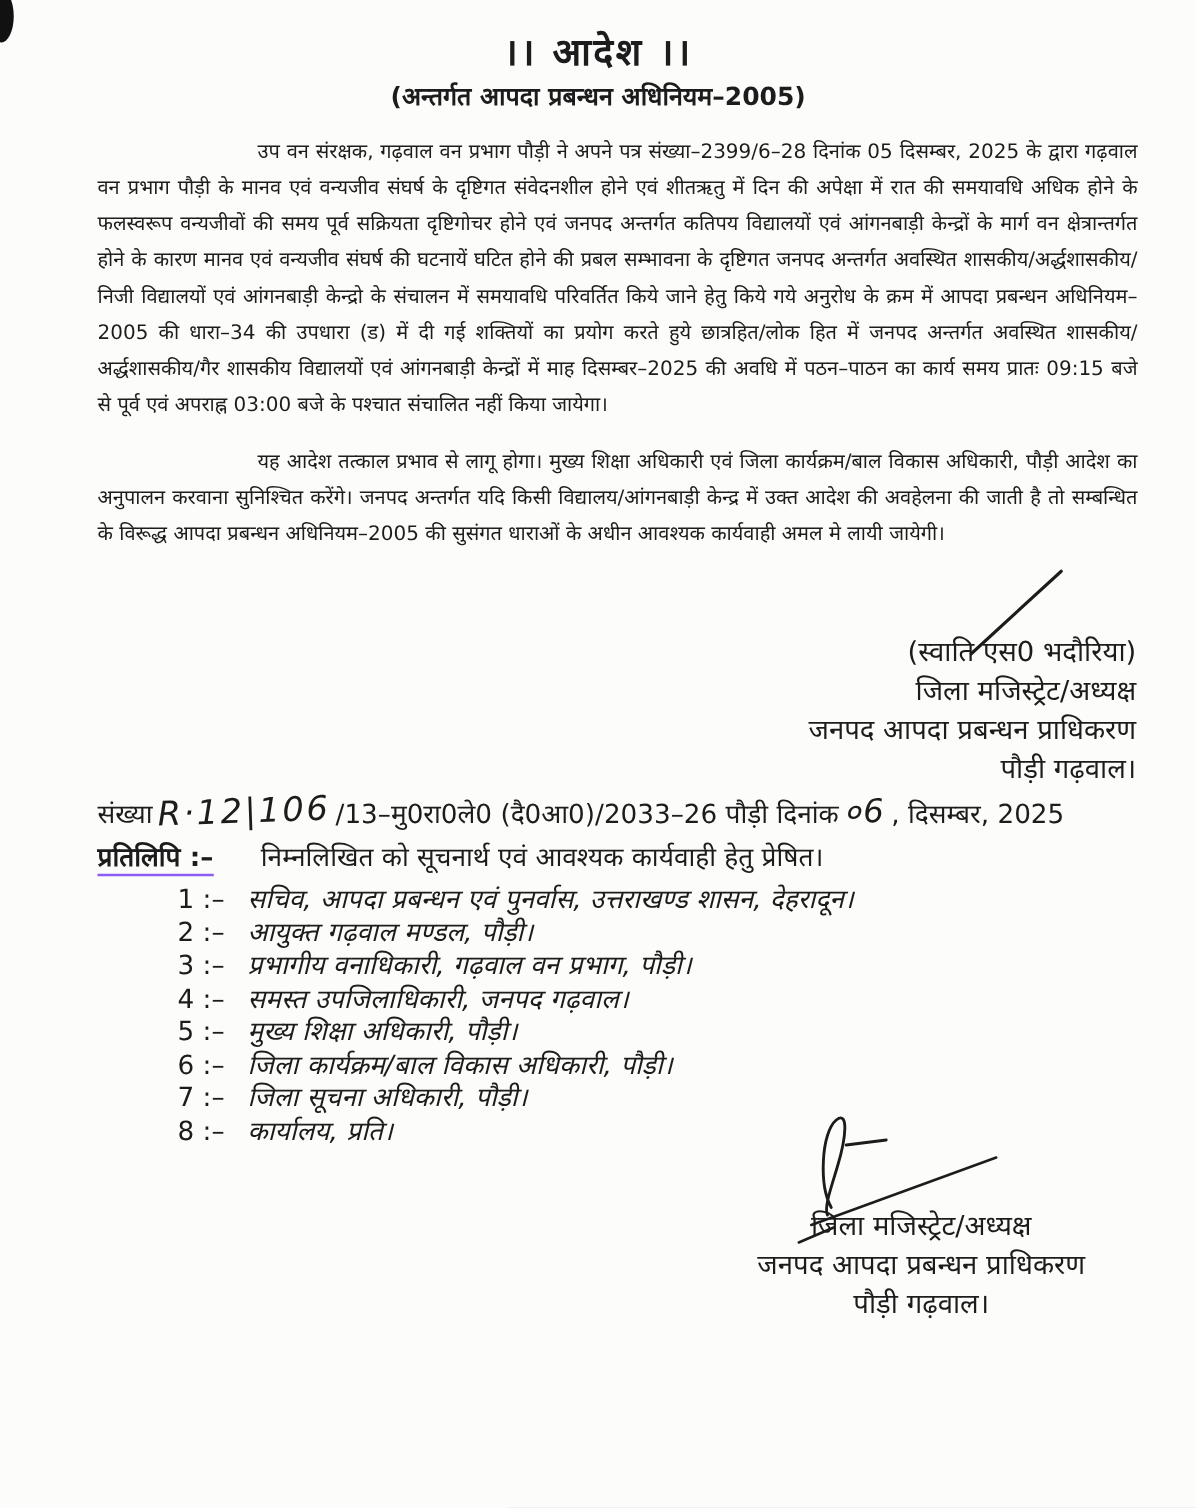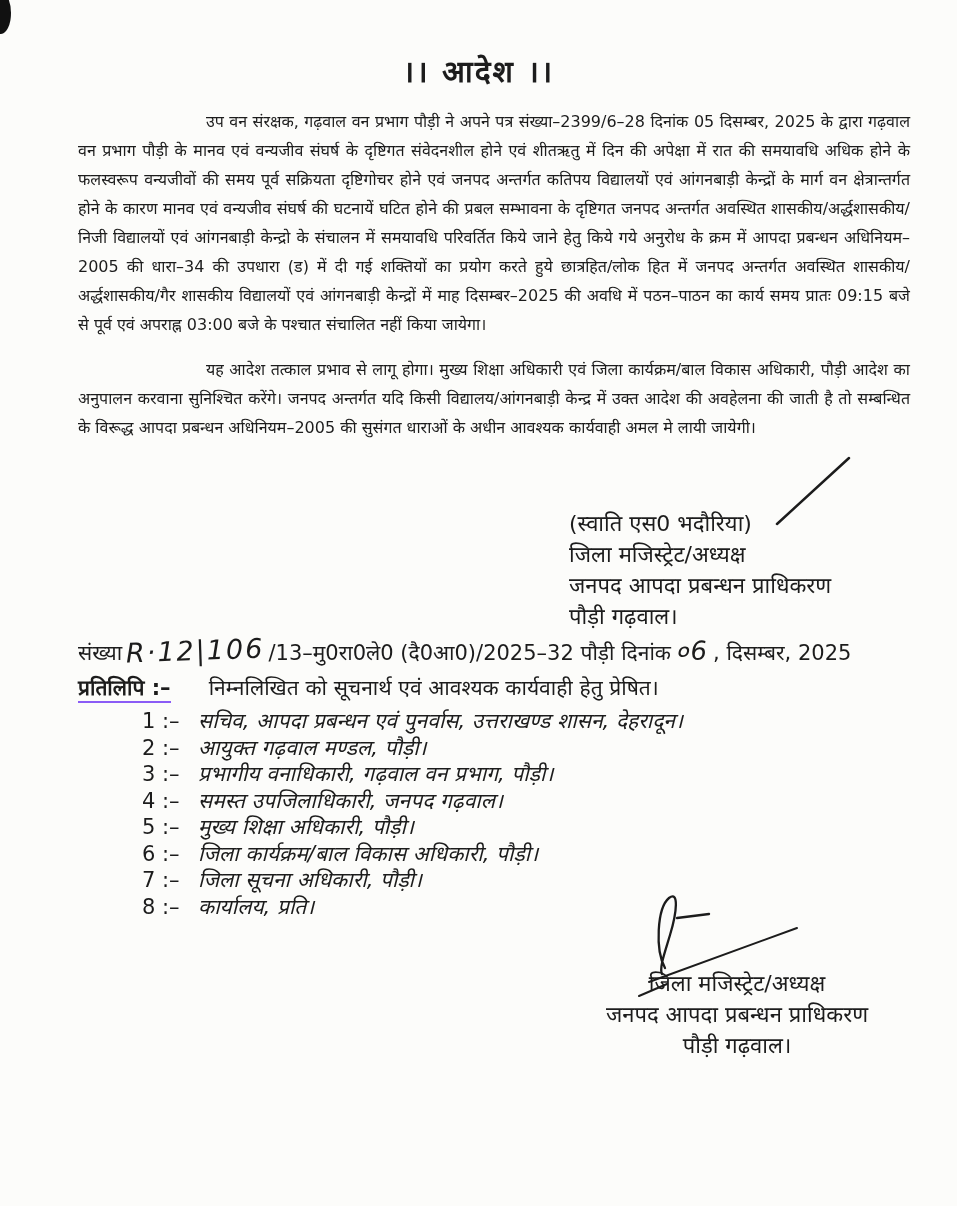--- a/index.html
+++ b/index.html
@@ -11,37 +11,37 @@
     color:#1c1c1c;
     font-family:"DejaVu Sans", sans-serif;
     overflow:hidden;
     box-sizing:border-box;
   }
   .scan-mark{
     position:absolute;left:-9px;top:-8px;
     width:20px;height:42px;
     background:#111;border-radius:50%;
   }
-  .titleblock{ text-align:center; padding-top:50px; }
+  .titleblock{ text-align:center; padding-top:20px; }
   .doc-title{ font-size:30px; font-weight:700; letter-spacing:2px; }
   .doc-subtitle{ font-size:20px; font-weight:700; margin-top:2px; }
 
   .bodytext{
     margin:14px 47px 0 78px;
     font-size:16px; line-height:29px;
     text-align:justify;
   }
   .para1{ text-indent:128px; margin-top:16px; }
   .para2{ text-indent:128px; margin-top:16px; }
 
   .sig-block{
     position:relative;
     width:340px;
     margin:66px 48px 0 auto;
-    text-align:left;
+    text-align:right;
     font-size:22px; line-height:31px;
   }
   .sig-slash{ position:absolute; top:-52px; left:130px; }
 
   .office-header{
     text-align:center; font-weight:700;
     font-size:21.5px; margin-top:20px;
   }
   .number-line{
     margin:4px 40px 0 78px;
@@ -83,39 +83,40 @@
 </style>
 </head>
 <body>
 
 <div class="page">
 
   <div class="scan-mark"></div>
 
   <div class="titleblock">
     <div class="doc-title">।।   आदेश    ।।</div>
+    <div class="doc-subtitle">(अन्तर्गत आपदा प्रबन्धन अधिनियम–2005)</div>
   </div>
 
   <div class="bodytext para1">उप वन संरक्षक, गढ़वाल वन प्रभाग पौड़ी ने अपने पत्र संख्या–2399/6–28 दिनांक 05 दिसम्बर, 2025 के द्वारा गढ़वाल वन प्रभाग पौड़ी के मानव एवं वन्यजीव संघर्ष के दृष्टिगत संवेदनशील होने एवं शीतऋतु में दिन की अपेक्षा में रात की समयावधि अधिक होने के फलस्वरूप वन्यजीवों की समय पूर्व सक्रियता दृष्टिगोचर होने एवं जनपद अन्तर्गत कतिपय विद्यालयों एवं आंगनबाड़ी केन्द्रों के मार्ग वन क्षेत्रान्तर्गत होने के कारण मानव एवं वन्यजीव संघर्ष की घटनायें घटित होने की प्रबल सम्भावना के दृष्टिगत जनपद अन्तर्गत अवस्थित शासकीय/अर्द्धशासकीय/निजी विद्यालयों एवं आंगनबाड़ी केन्द्रो के संचालन में समयावधि परिवर्तित किये जाने हेतु किये गये अनुरोध के क्रम में आपदा प्रबन्धन अधिनियम–2005 की धारा–34 की उपधारा (ड) में दी गई शक्तियों का प्रयोग करते हुये छात्रहित/लोक हित में जनपद अन्तर्गत अवस्थित शासकीय/अर्द्धशासकीय/गैर शासकीय विद्यालयों एवं आंगनबाड़ी केन्द्रों में माह दिसम्बर–2025 की अवधि में पठन–पाठन का कार्य समय प्रातः 09:15 बजे से पूर्व एवं अपराह्न 03:00 बजे के पश्चात संचालित नहीं किया जायेगा।</div>
 
   <div class="bodytext para2">यह आदेश तत्काल प्रभाव से लागू होगा। मुख्य शिक्षा अधिकारी एवं जिला कार्यक्रम/बाल विकास अधिकारी, पौड़ी आदेश का अनुपालन करवाना सुनिश्चित करेंगे। जनपद अन्तर्गत यदि किसी विद्यालय/आंगनबाड़ी केन्द्र में उक्त आदेश की अवहेलना की जाती है तो सम्बन्धित के विरूद्ध आपदा प्रबन्धन अधिनियम–2005 की सुसंगत धाराओं के अधीन आवश्यक कार्यवाही अमल मे लायी जायेगी।</div>
 
   <div class="sig-block">
     <svg class="sig-slash" width="160" height="70" viewBox="0 0 160 70">
       <path d="M 150 2 L 78 68" stroke="#1c1c1c" stroke-width="2.5" fill="none" stroke-linecap="round"></path>
     </svg>
     <div>(स्वाति एस0 भदौरिया)</div>
     <div>जिला मजिस्ट्रेट/अध्यक्ष</div>
     <div>जनपद आपदा प्रबन्धन प्राधिकरण</div>
     <div>पौड़ी गढ़वाल।</div>
   </div>
 
 
   <div class="number-line">
-    <span>संख्या</span><span class="handwritten">R·12|106</span><span>/13–मु0रा0ले0 (दै0आ0)/2025–32 पौड़ी दिनांक</span><span class="handwritten hw-small">०6</span><span>, दिसम्बर, 2025</span>
+    <span>संख्या</span><span class="handwritten">R·12|106</span><span>/13–मु0रा0ले0 (दै0आ0)/2033–26 पौड़ी दिनांक</span><span class="handwritten hw-small">०6</span><span>, दिसम्बर, 2025</span>
   </div>
 
   <div class="copy-line">
     <span class="copy-label">प्रतिलिपि :–</span><span>निम्नलिखित को सूचनार्थ एवं आवश्यक कार्यवाही हेतु प्रेषित।</span>
   </div>
 
   <div class="copies">
     <div class="copy-row">
       <span class="copy-num">1 :–</span>
       <span class="copy-text">सचिव, आपदा प्रबन्धन एवं पुनर्वास, उत्तराखण्ड शासन, देहरादून।</span>

